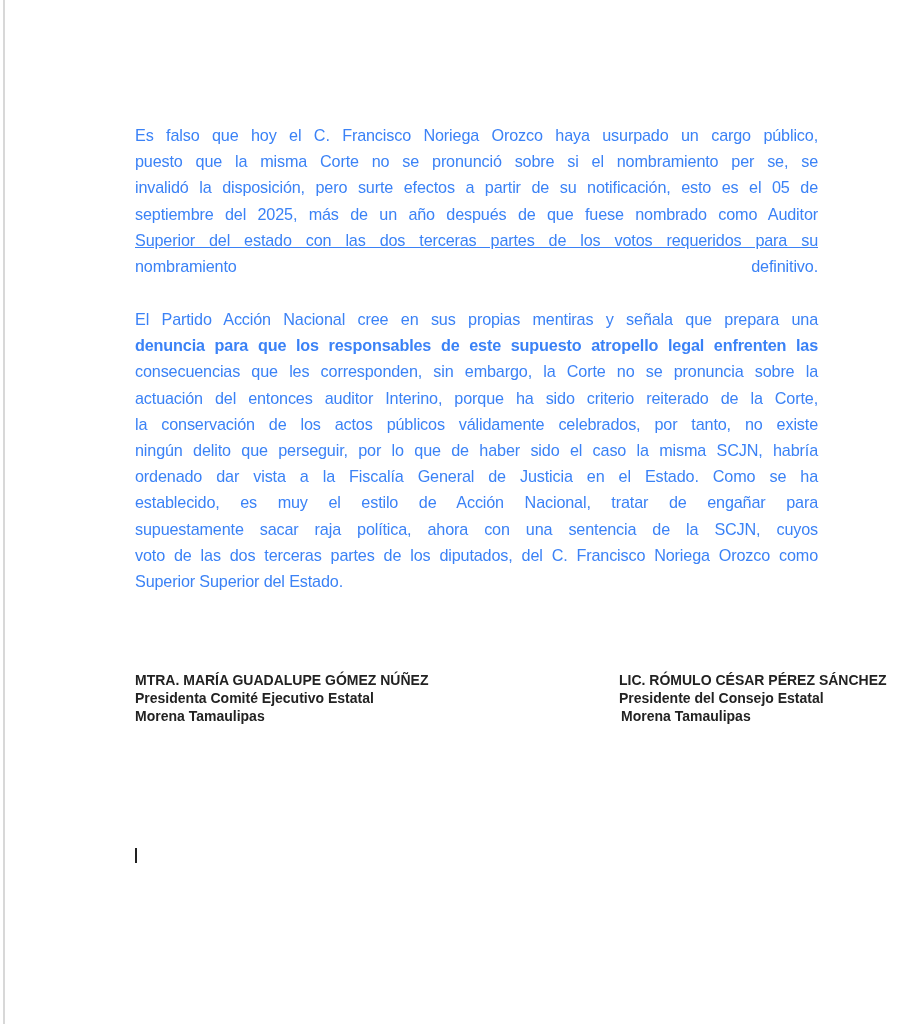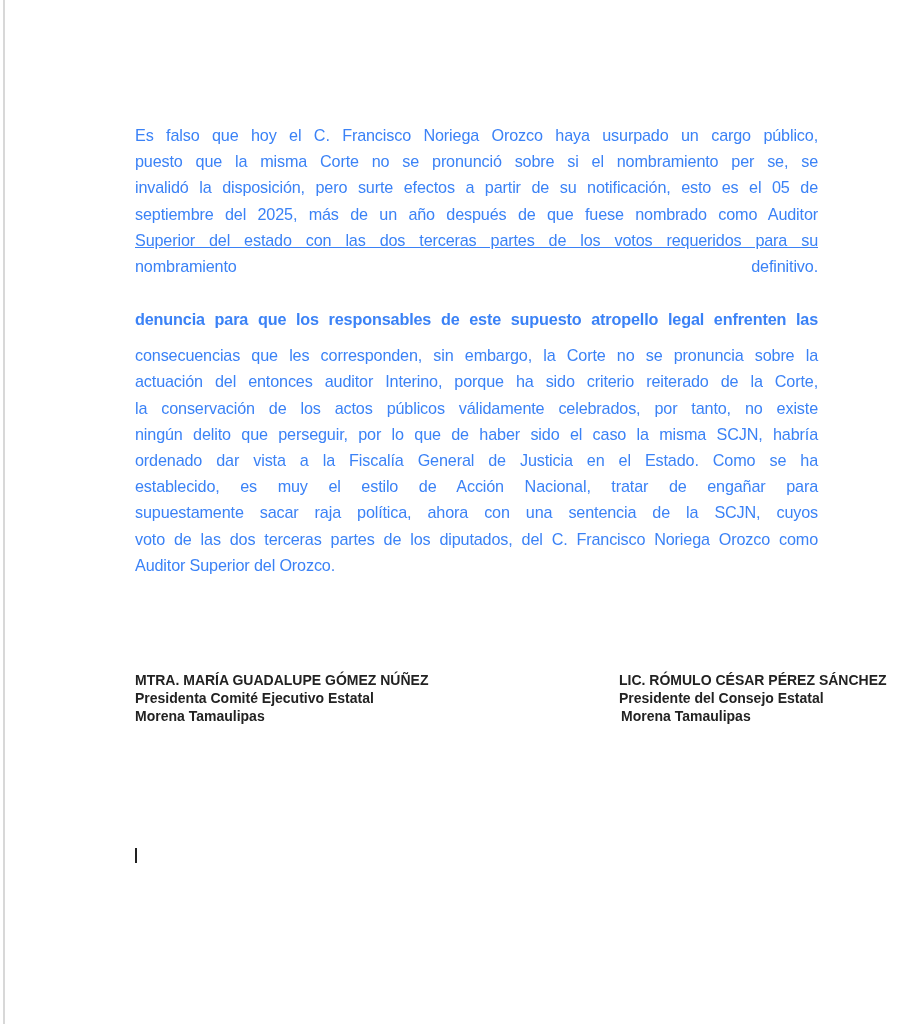--- a/index.html
+++ b/index.html
@@ -32,30 +32,31 @@
 <div class="body-text" id="para1">
   <span class="line" style="white-space: normal;">Es falso que hoy el C. Francisco Noriega Orozco haya usurpado un cargo público,</span>
   <span class="line" style="white-space: normal;">puesto que la misma Corte no se pronunció sobre si el nombramiento per se, se</span>
   <span class="line" style="white-space: normal;">invalidó la disposición, pero surte efectos a partir de su notificación, esto es el 05 de</span>
   <span class="line" style="white-space: normal;">septiembre del 2025, más de un año después  de que fuese nombrado como Auditor</span>
   <span class="line" style="white-space: normal; text-decoration: underline;">Superior del estado con las dos terceras partes de los votos requeridos para su</span>
   <span class="line" style="white-space: normal;">nombramiento definitivo.</span>
 </div>
 
 <div class="body-text" id="para2">
+  <span class="line" style="white-space: normal;">El Partido Acción Nacional cree en sus propias mentiras y señala que prepara una</span>
   <span class="line" style="white-space: normal; font-weight: bold;">denuncia para que los responsables de este supuesto atropello legal enfrenten las</span>
-  <span class="line" style="white-space: normal; margin-top: 10px;">consecuencias que les corresponden, sin embargo, la Corte no se pronuncia sobre la</span>
+  <span class="line" style="white-space: normal;">consecuencias que les corresponden, sin embargo, la Corte no se pronuncia sobre la</span>
   <span class="line" style="white-space: normal;">actuación del entonces auditor Interino, porque ha sido criterio reiterado de la Corte,</span>
   <span class="line" style="white-space: normal;">la conservación de los actos públicos válidamente celebrados, por tanto, no existe</span>
   <span class="line" style="white-space: normal;">ningún delito que perseguir, por lo que de haber sido el caso la misma SCJN, habría</span>
   <span class="line" style="white-space: normal;">ordenado dar vista a la Fiscalía General de Justicia en el Estado. Como se ha</span>
   <span class="line" style="white-space: normal;">establecido, es muy el estilo de Acción Nacional, tratar de engañar para</span>
   <span class="line" style="white-space: normal;">supuestamente sacar raja política, ahora  con una sentencia de la SCJN, cuyos</span>
   <span class="line" style="white-space: normal;">voto de las dos terceras partes de los diputados, del C. Francisco Noriega Orozco como</span>
-  <span class="line last" style="white-space: normal;">Auditor Superior del Orozco.</span>
+  <span class="line last" style="white-space: normal;">Superior Superior del Estado.</span>
 </div>
 
 <div class="sig" id="sig1">
   <div>MTRA. MARÍA GUADALUPE GÓMEZ NÚÑEZ</div>
   <div>Presidenta Comité Ejecutivo Estatal</div>
   <div>Morena Tamaulipas</div>
 </div>
 
 <div class="sig" id="sig2">
   <div>LIC. RÓMULO CÉSAR PÉREZ SÁNCHEZ</div>

